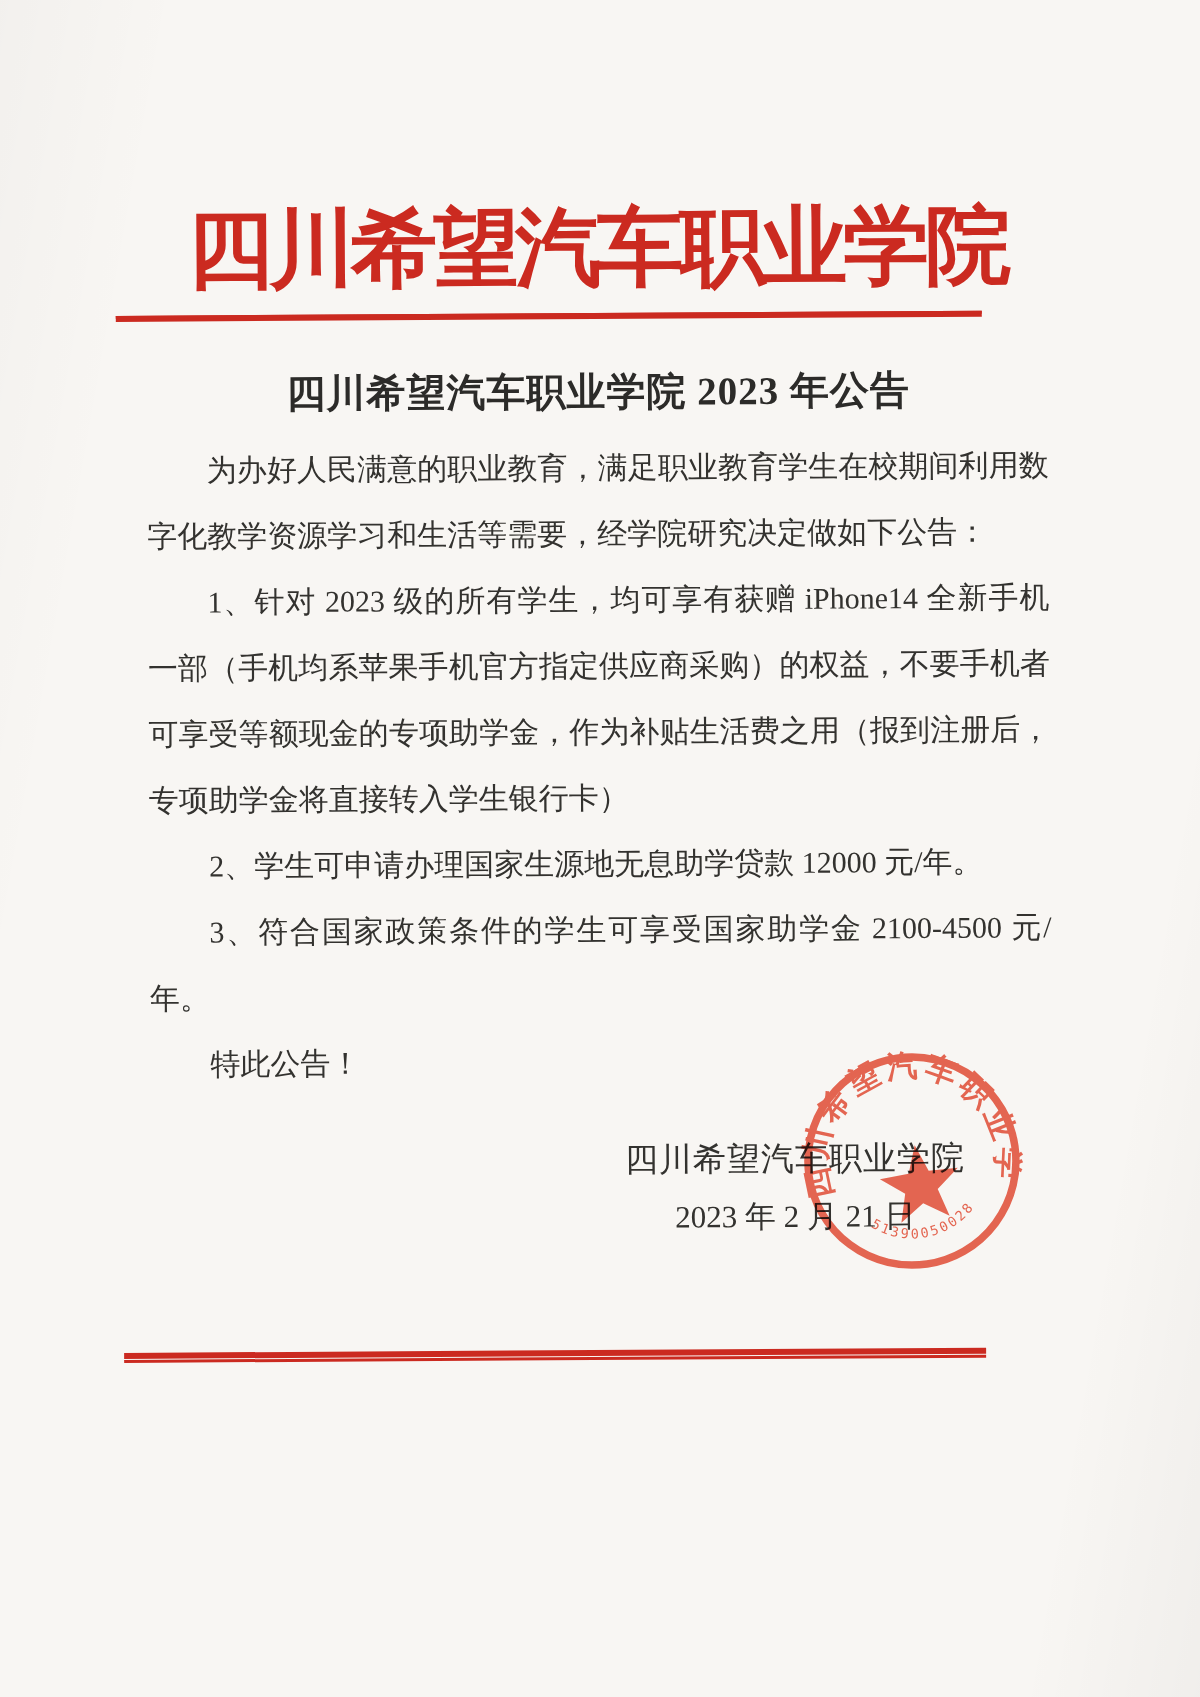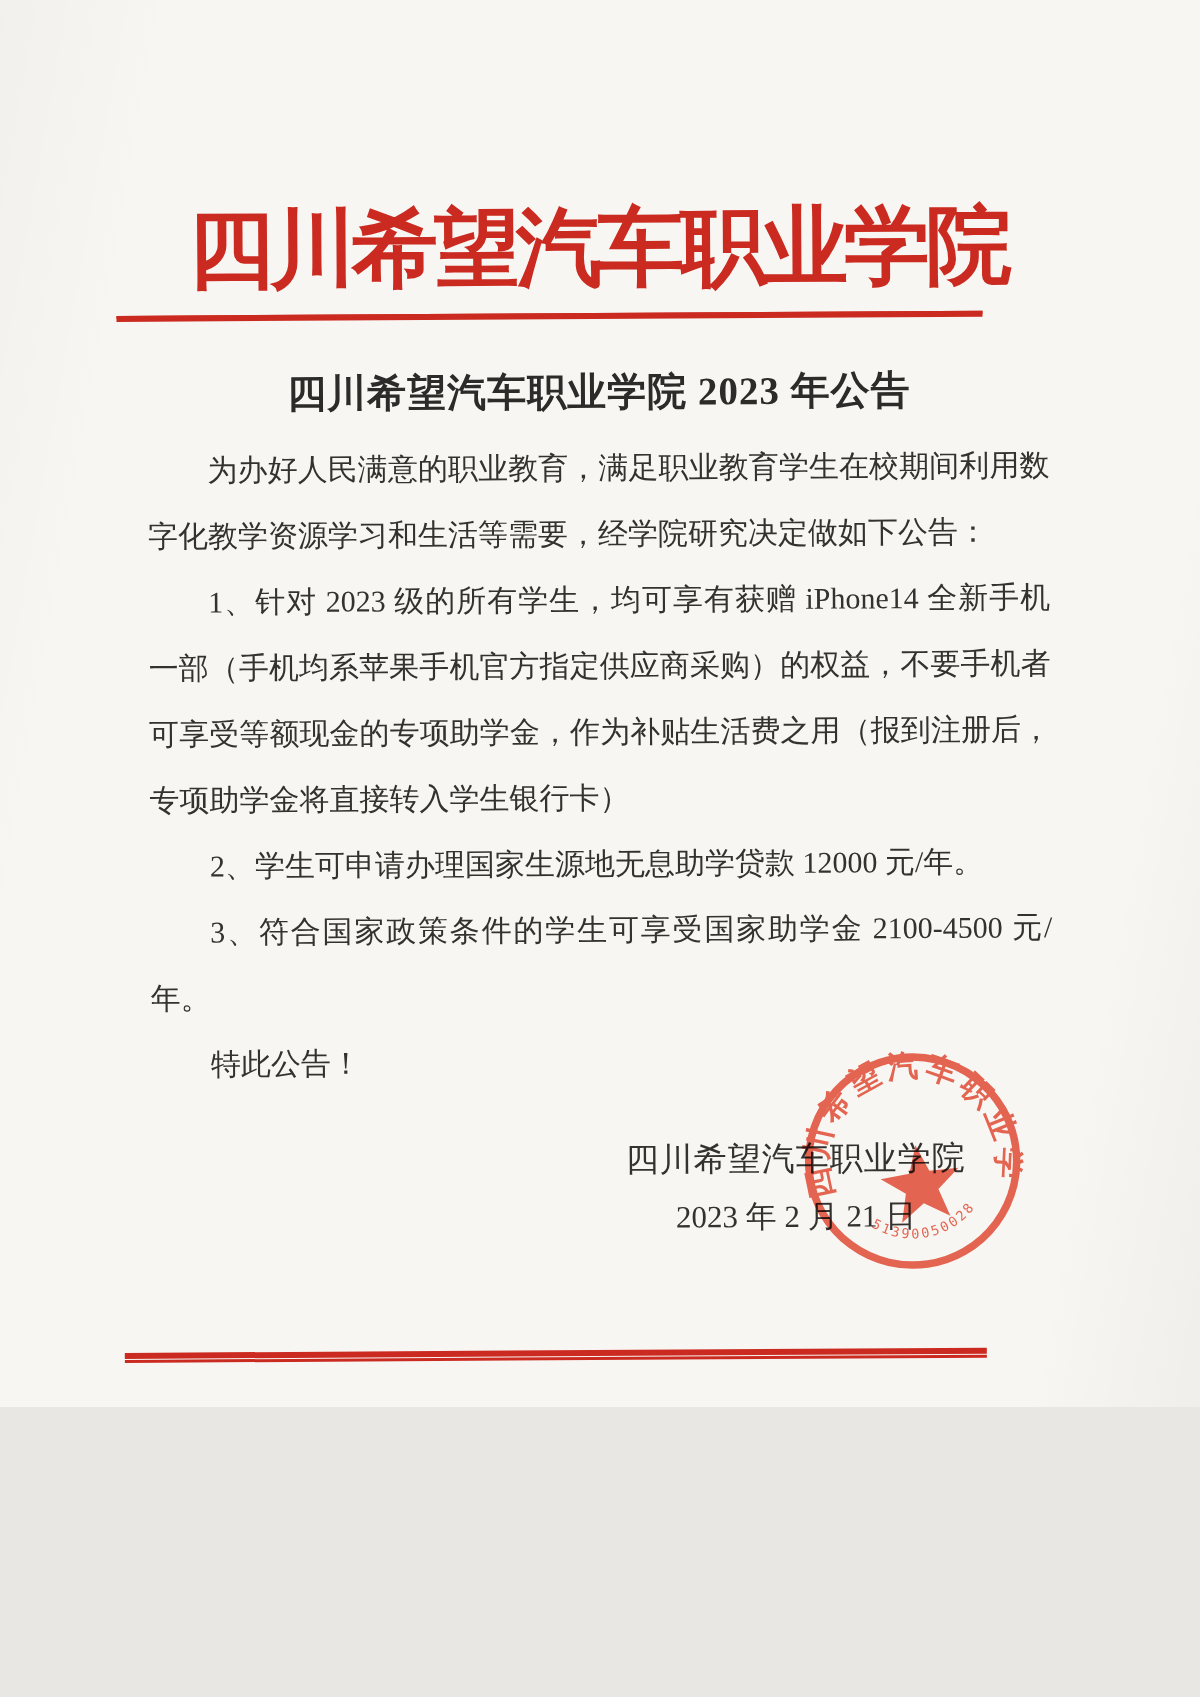--- a/index.html
+++ b/index.html
@@ -4,21 +4,21 @@
 <style>
   :root{
     --accent_red:#cb2a20;
     --seal_red:#e04b33;
     --ink:#33322f;
   }
   *{margin:0;padding:0;box-sizing:border-box;}
   html,body{background:#e9e7e3;}
   .paper{
     position:relative;
-    width:1200px;height:1407px;
+    width:1200px;height:1697px;
     margin:0 auto;
     background:#f8f6f3;
     background-image:linear-gradient(100deg, rgba(0,0,0,0.025), rgba(0,0,0,0) 12%, rgba(0,0,0,0) 88%, rgba(0,0,0,0.03));
     overflow:hidden;
     font-family:"Liberation Serif","DejaVu Serif",serif;
     color:var(--ink);
   }
   .tilt{
     position:absolute; inset:0;
     transform:rotate(-0.35deg);

